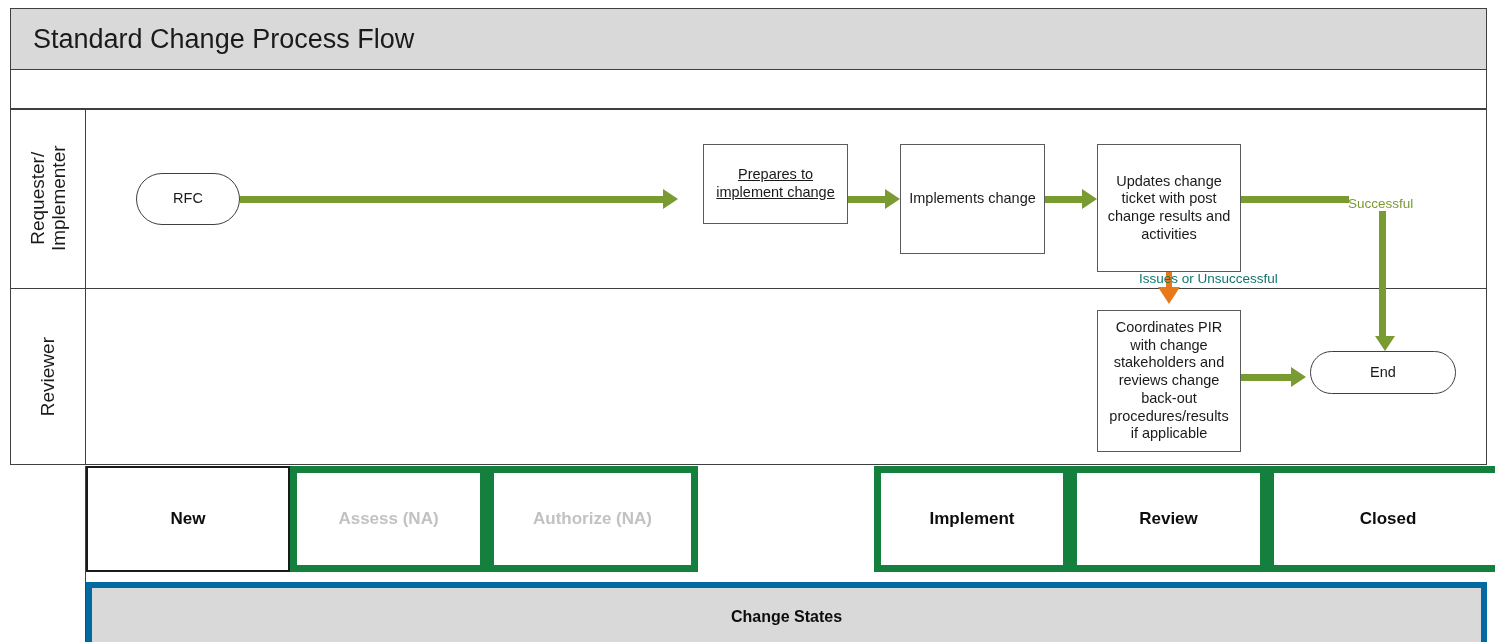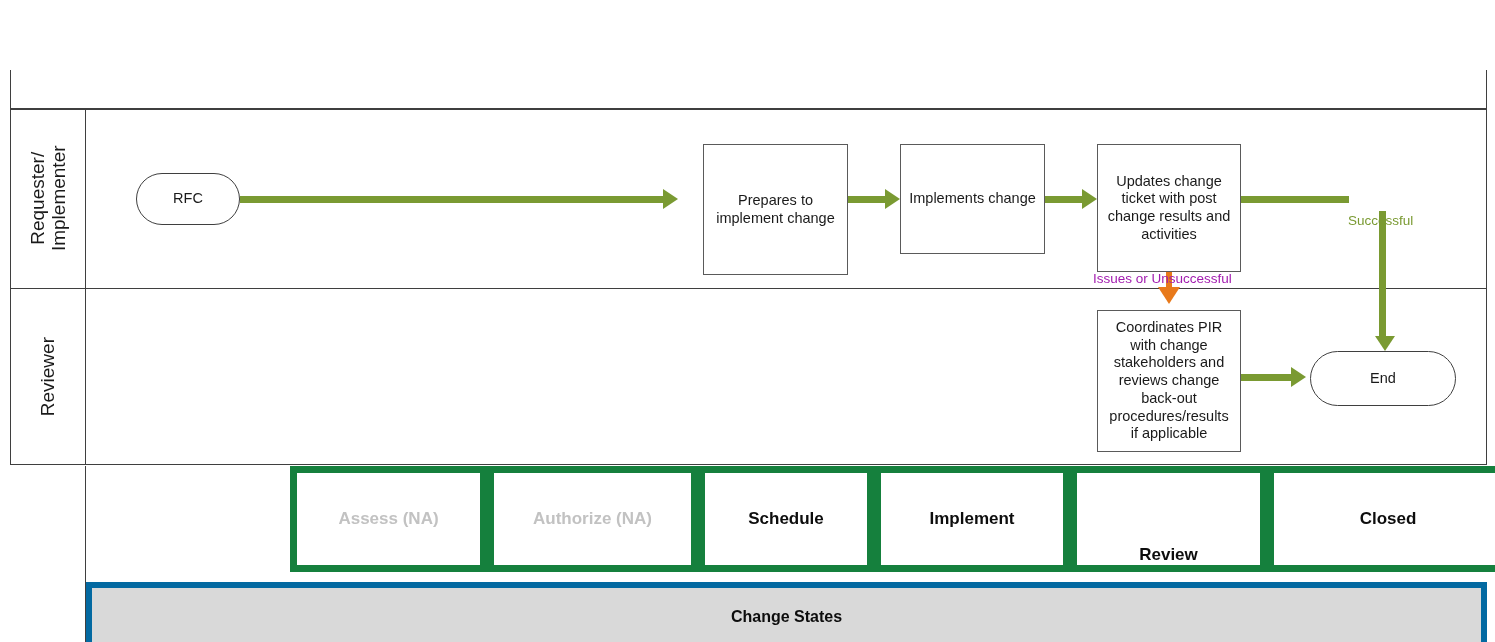--- a/index.html
+++ b/index.html
@@ -102,25 +102,25 @@
   }
   .node.process{
     border:1px solid #5a5a5a;
   }
   .node.terminator{
     border:1.3px solid #3f3f3f;
     border-radius:999px;
   }
 
   #node-rfc            { left:136px; top:173px;  width:104px; height:52px;  }
-  #node-prepares       { left:703px; top:144px;  width:145px; height:131px; }
+  #node-prepares       { left:703px; top:144px;  width:145px; height:80px;text-decoration:underline; }
   #node-implements     { left:900px; top:144px;  width:145px; height:110px; }
   #node-updates        { left:1097px;top:144px;  width:144px; height:128px; }
   #node-coordinates    { left:1097px;top:310px;  width:144px; height:142px; }
-  #node-end            { left:1310px;top:351px;  width:146px; height:55px;  }
+  #node-end            { left:1310px;top:351px;  width:146px; height:43px;  }
   .conn-line-h{ position:absolute; height:7px; background:#7a9a32; }
   .conn-line-v{ position:absolute; width:7px;  background:#7a9a32; }
   .arrow-right{
     position:absolute;
     width:0; height:0;
     border-top:10px solid transparent;
     border-bottom:10px solid transparent;
     border-left:15px solid #7a9a32;
   }
   .arrow-down{
@@ -137,21 +137,21 @@
     border-right:11px solid transparent;
     border-top:17px solid #e8791a;
   }
 
   .conn-label{
     position:absolute;
     font-size:13.5px;
     white-space:nowrap;
   }
   .conn-label.green { color:#7a9a32; }
-  .conn-label.orange{ color:#a21caf; }
+  .conn-label.orange{ color:#0f766e;margin-left:46px; }
 
   
   .state-cell{
     position:absolute;
     top:466px;
     height:106px;
     box-sizing:border-box;
     background:#ffffff;
     border:7px solid #15803d;
     display:flex;
@@ -189,20 +189,23 @@
     left:85px; top:466px;
     width:1px; height:176px;
     background:#3f3f3f;
   }
 </style>
 </head>
 <body>
 
 <div id="canvas">
 
+  <div class="title-bar">
+    <div class="title-text">Standard Change Process Flow</div>
+  </div>
 
   <div class="sub-strip"></div>
 
   <div class="lane-frame"></div>
   <div class="lane-header-divider"></div>
   <div class="lane-divider"></div>
 
   <div class="lane-label" id="lane-label-requester">
     <span>
       <span>Requester/</span><br>
@@ -219,21 +222,21 @@
 
   <div class="conn-line-h" style="left:848px; top:196px; width:37px;"></div>
   <div class="arrow-right" style="left:885px; top:189px;"></div>
 
   <div class="conn-line-h" style="left:1045px; top:196px; width:37px;"></div>
   <div class="arrow-right" style="left:1082px; top:189px;"></div>
 
   <div class="conn-line-h" style="left:1241px; top:196px; width:108px;"></div>
   <div class="conn-line-v" style="left:1379px; top:211px; height:125px;"></div>
   <div class="arrow-down" style="left:1375px; top:336px;"></div>
-  <div class="conn-label green" style="left:1348px; top:196px;margin-top:17px;">Successful</div>
+  <div class="conn-label green" style="left:1348px; top:196px;">Successful</div>
 
   <div class="conn-line-v orange" style="left:1166px; top:254px; height:37px;"></div>
   <div class="arrow-down orange" style="left:1158px; top:287px;"></div>
   <div class="conn-label orange" style="left:1093px; top:271px;">Issues or Unsuccessful</div>
 
   <div class="conn-line-h" style="left:1241px; top:374px; width:50px;"></div>
   <div class="arrow-right" style="left:1291px; top:367px;"></div>
 
   <div class="node terminator" id="node-rfc">
     <span>RFC</span>
@@ -254,33 +257,33 @@
   <div class="node process" id="node-coordinates">
     <span>Coordinates PIR with change stakeholders and reviews change back-out procedures/results if applicable</span>
   </div>
 
   <div class="node terminator" id="node-end">
     <span>End</span>
   </div>
 
   <div class="states-left-rule"></div>
 
+  <div class="state-cell current" style="left:86px;  width:204px;">
+    <span>New</span>
+  </div>
   <div class="state-cell na" style="left:290px; width:197px;">
     <span>Assess  (NA)</span>
   </div>
   <div class="state-cell na" style="left:487px; width:211px;">
     <span>Authorize  (NA)</span>
   </div>
-  <div class="state-cell" style="left:698px; width:176px;">
-    <span>Schedule</span>
-  </div>
   <div class="state-cell" style="left:874px; width:196px;">
     <span>Implement</span>
   </div>
-  <div class="state-cell" style="left:1070px; width:197px;align-items:flex-end;">
+  <div class="state-cell" style="left:1070px; width:197px;">
     <span>Review</span>
   </div>
   <div class="state-cell" style="left:1267px; width:242px;">
     <span>Closed</span>
   </div>
 
   <div class="states-footer">
     <span>Change States</span>
   </div>
 

